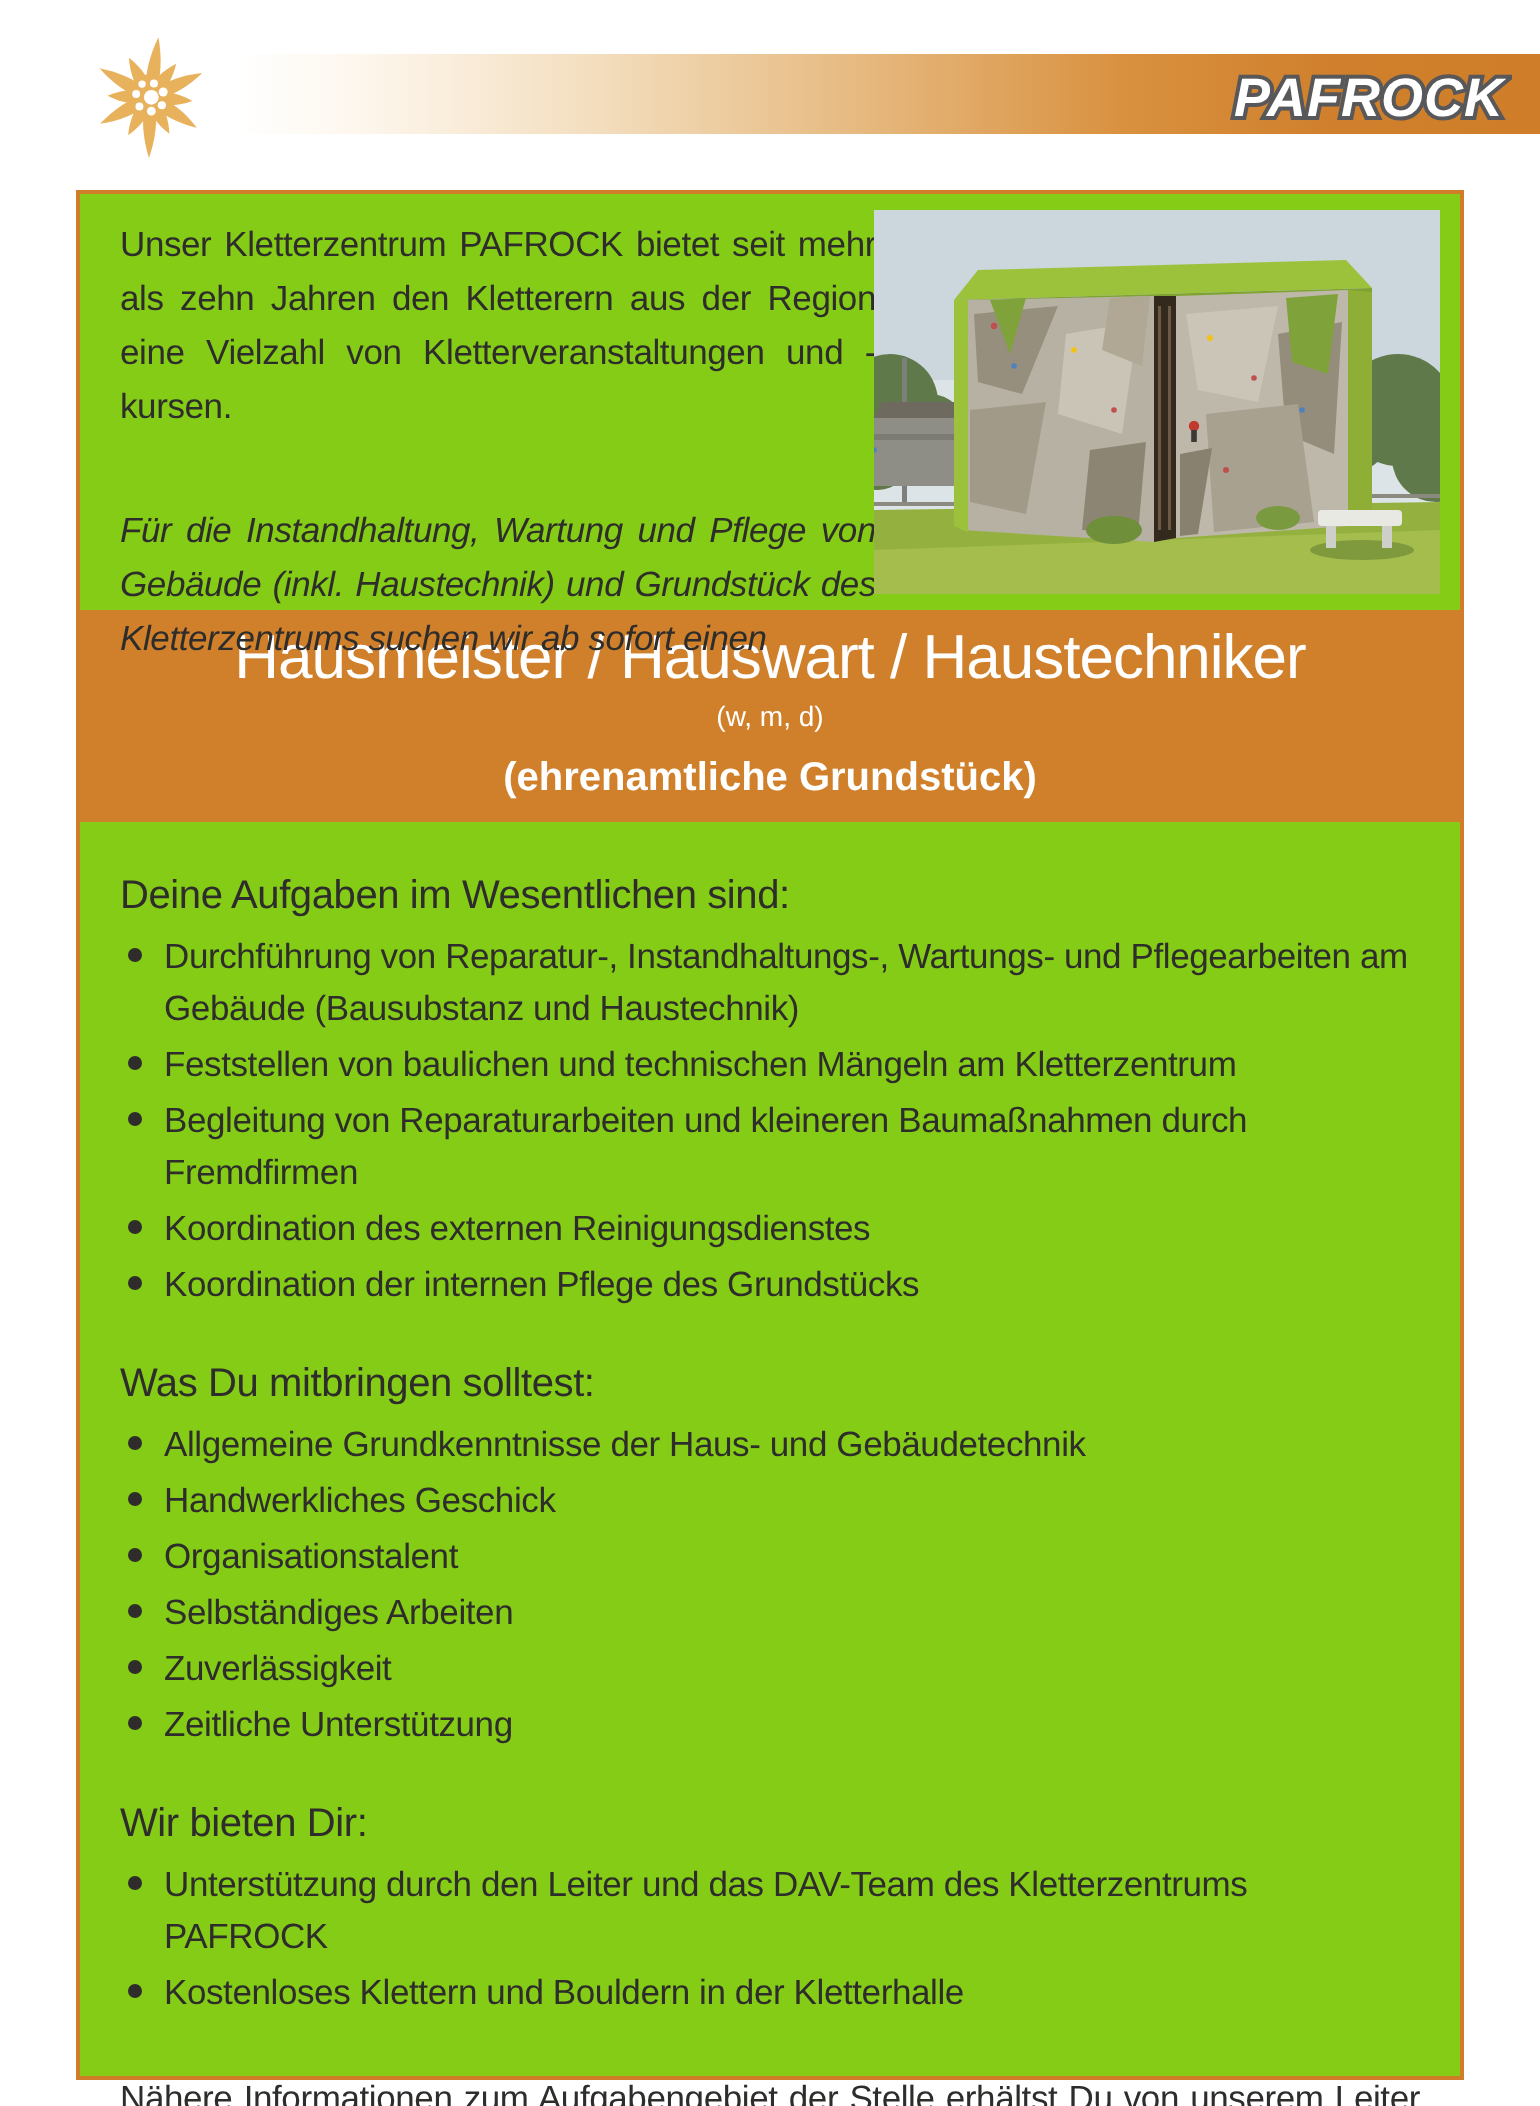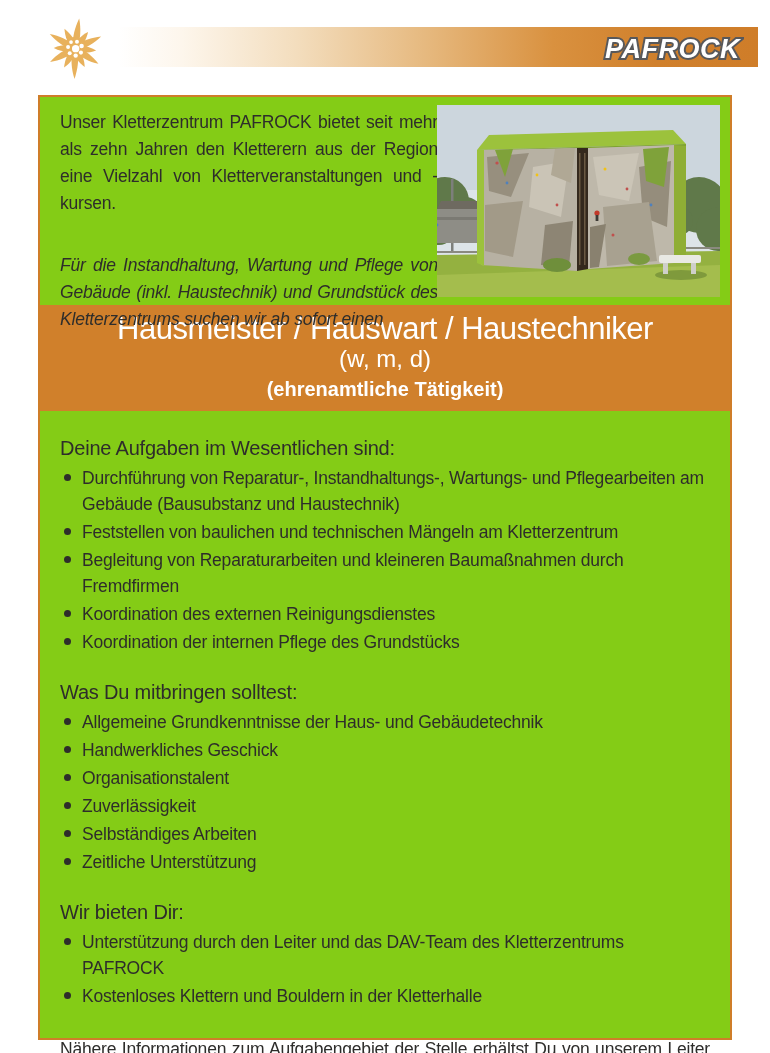--- a/index.html
+++ b/index.html
@@ -6,21 +6,21 @@
   html,body{margin:0;padding:0;}
   body{
     width:770px;height:1053px;background:#ffffff;
     font-family:"Liberation Sans", sans-serif;
     color:#2e2d2b;position:relative;overflow:hidden;
   }
   
   .header{position:relative;height:95px;}
   .logo{position:absolute;left:42px;top:5px;width:66px;height:86px;}
   .band{
-    position:absolute;left:118px;right:12px;top:27px;height:40px;
+    position:absolute;left:118px;right:0;top:27px;height:40px;
     background:linear-gradient(90deg,#ffffff 0%,#fdf6ec 10%,#f3ddbd 28%,#e6b97f 48%,#d9913f 68%,#d0802c 84%,#cf7d29 100%);
   }
   .brand-svg{position:absolute;right:14px;top:3px;width:180px;height:36px;}
   
   .box{
     position:absolute;left:38px;top:95px;width:694px;height:945px;
     box-sizing:border-box;border:2px solid #cf7d29;background:#84cc16;
     padding:12px 20px 0;
   }
   .intro{height:196px;position:relative;}
@@ -31,21 +31,21 @@
   .intro p.second{margin-top:35px;font-style:italic;}
   .photo{position:absolute;top:-4px;right:-10px;width:283px;height:192px;display:block;}
   
   .banner{
     margin:0 -20px;background:#d0802b;color:#ffffff;text-align:center;
     padding:6px 0 9px;
   }
   .banner h1{
     margin:0;font-weight:normal;font-size:31px;line-height:36px;letter-spacing:-0.5px;
   }
-  .banner .gender{font-size:24px;line-height:23px;margin-top:0;}
+  .banner .gender{font-size:14px;line-height:23px;margin-top:0;}
   .banner .volunteer{font-size:20px;font-weight:bold;line-height:25px;margin-top:7px;}
   
   h2.sec{
     font-size:20px;font-weight:normal;margin:24px 0 4px;
     line-height:26px;letter-spacing:-0.2px;
   }
   ul.blist{list-style:none;margin:0;padding:0 0 0 3px;}
   ul.blist li{
     position:relative;padding-left:19px;font-size:17.5px;line-height:26px;
     margin-bottom:2px;letter-spacing:-0.2px;
@@ -177,39 +177,39 @@
       <rect x="226" y="158" width="5" height="11" fill="#cfcfc9"></rect>
       <rect x="254" y="158" width="5" height="11" fill="#cfcfc9"></rect>
     </svg>
     <p>Unser Kletterzentrum PAFROCK bietet seit mehr als zehn Jahren den Kletterern aus der Region eine Vielzahl von Kletterveranstaltungen und -kursen.</p>
     <p class="second">Für die Instandhaltung, Wartung und Pflege von Gebäude (inkl. Haustechnik) und Grundstück des Kletterzentrums suchen wir ab sofort einen</p>
   </div>
 
   <div class="banner">
     <h1>Hausmeister / Hauswart / Haustechniker</h1>
     <div class="gender">(w, m, d)</div>
-    <div class="volunteer">(ehrenamtliche Tätigkeit)</div>
+    <div class="volunteer">(ehrenamtliche Grundstück)</div>
   </div>
 
   <h2 class="sec">Deine Aufgaben im Wesentlichen sind:</h2>
   <ul class="blist">
     <li><span class="dot"></span><span>Durchführung von Reparatur-, Instandhaltungs-, Wartungs- und Pflegearbeiten am Gebäude (Bausubstanz und Haustechnik)</span></li>
     <li><span class="dot"></span><span>Feststellen von baulichen und technischen Mängeln am Kletterzentrum</span></li>
     <li><span class="dot"></span><span>Begleitung von Reparaturarbeiten und kleineren Baumaßnahmen durch Fremdfirmen</span></li>
     <li><span class="dot"></span><span>Koordination des externen Reinigungsdienstes</span></li>
     <li><span class="dot"></span><span>Koordination der internen Pflege des Grundstücks</span></li>
   </ul>
 
   <h2 class="sec">Was Du mitbringen solltest:</h2>
   <ul class="blist">
     <li><span class="dot"></span><span>Allgemeine Grundkenntnisse der Haus- und Gebäudetechnik</span></li>
     <li><span class="dot"></span><span>Handwerkliches Geschick</span></li>
     <li><span class="dot"></span><span>Organisationstalent</span></li>
+    <li><span class="dot"></span><span>Selbständiges Arbeiten</span></li>
     <li><span class="dot"></span><span>Zuverlässigkeit</span></li>
-    <li><span class="dot"></span><span>Selbständiges Arbeiten</span></li>
     <li><span class="dot"></span><span>Zeitliche Unterstützung</span></li>
   </ul>
 
   <h2 class="sec">Wir bieten Dir:</h2>
   <ul class="blist">
     <li><span class="dot"></span><span>Unterstützung durch den Leiter und das DAV-Team des Kletterzentrums PAFROCK</span></li>
     <li><span class="dot"></span><span>Kostenloses Klettern und Bouldern in der Kletterhalle</span></li>
   </ul>
 
   <p class="contact">Nähere Informationen zum Aufgabengebiet der Stelle erhältst Du von unserem Leiter Kletterzentrum PAFROCK Roland Bergmeier, E-Mail: Roland-Bergmeier@outlook.com</p>

